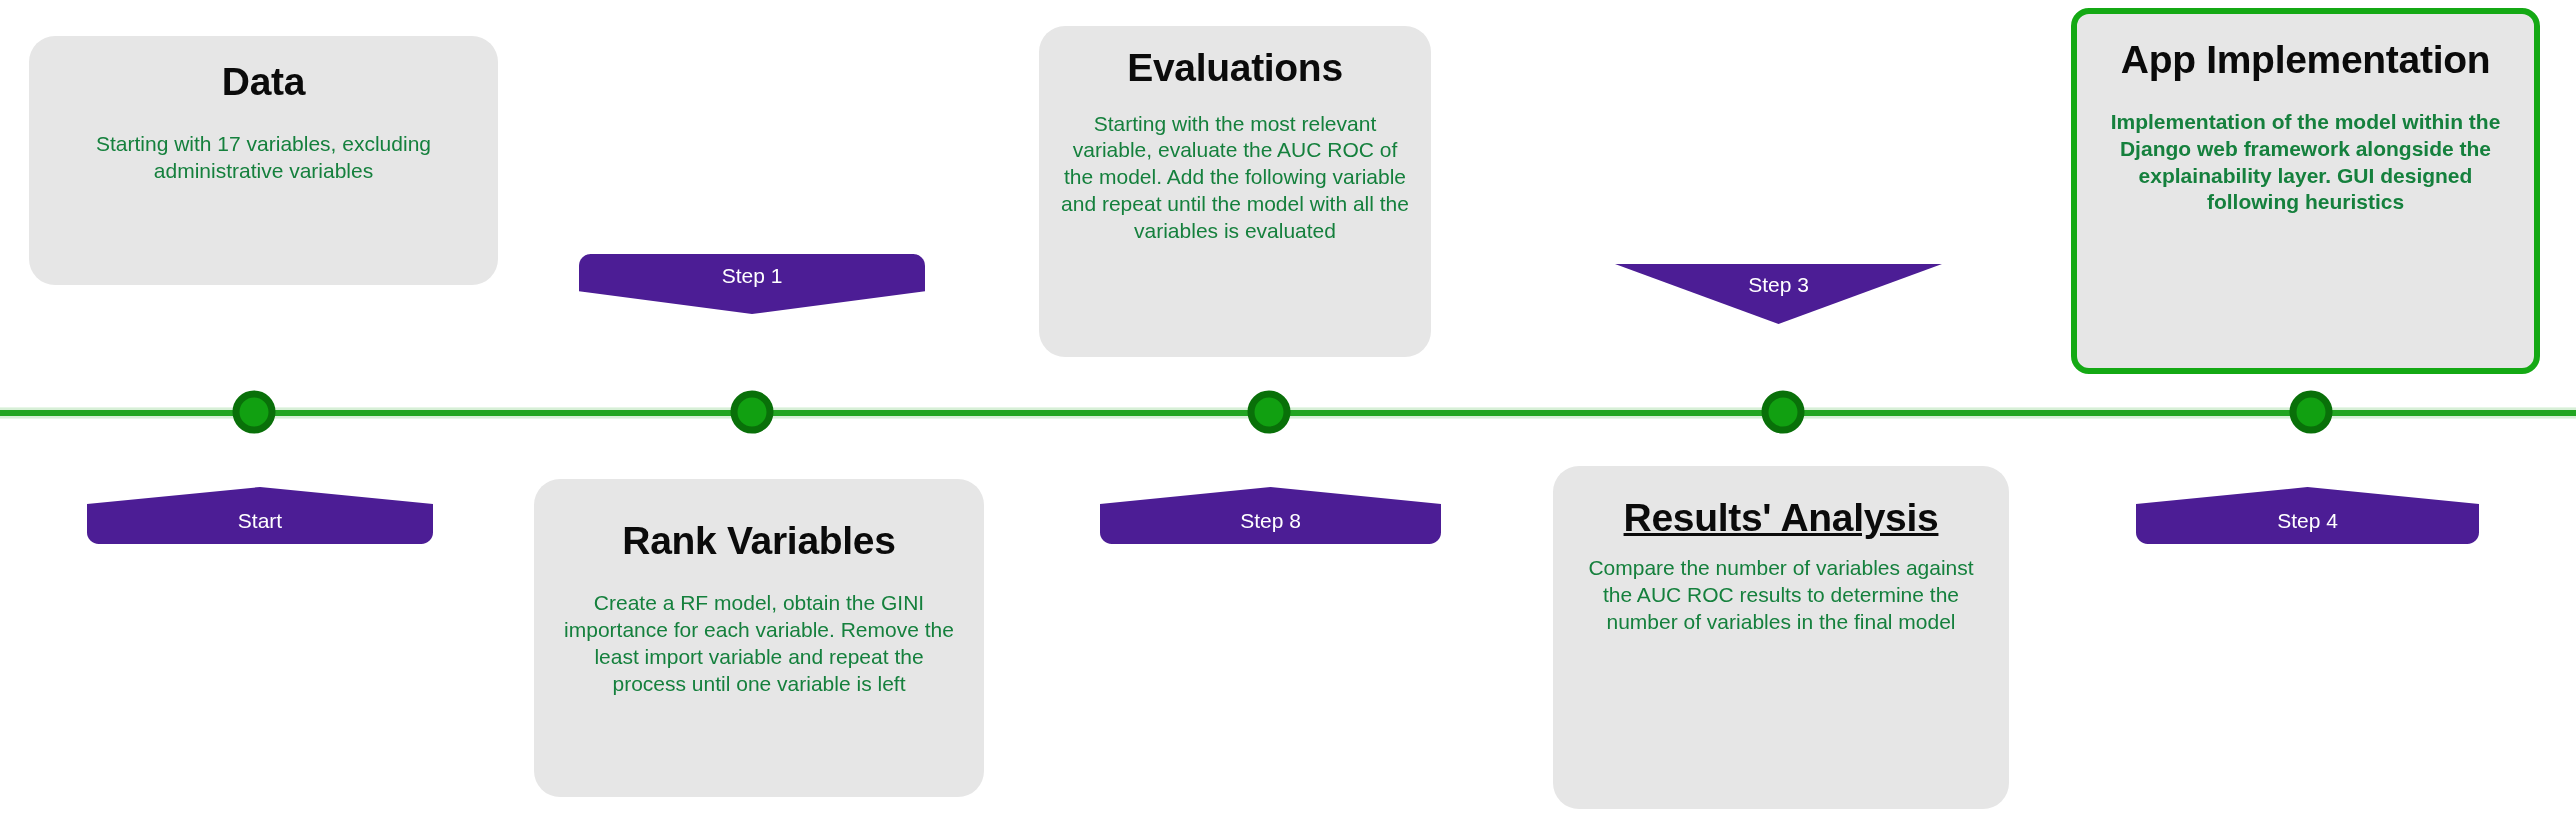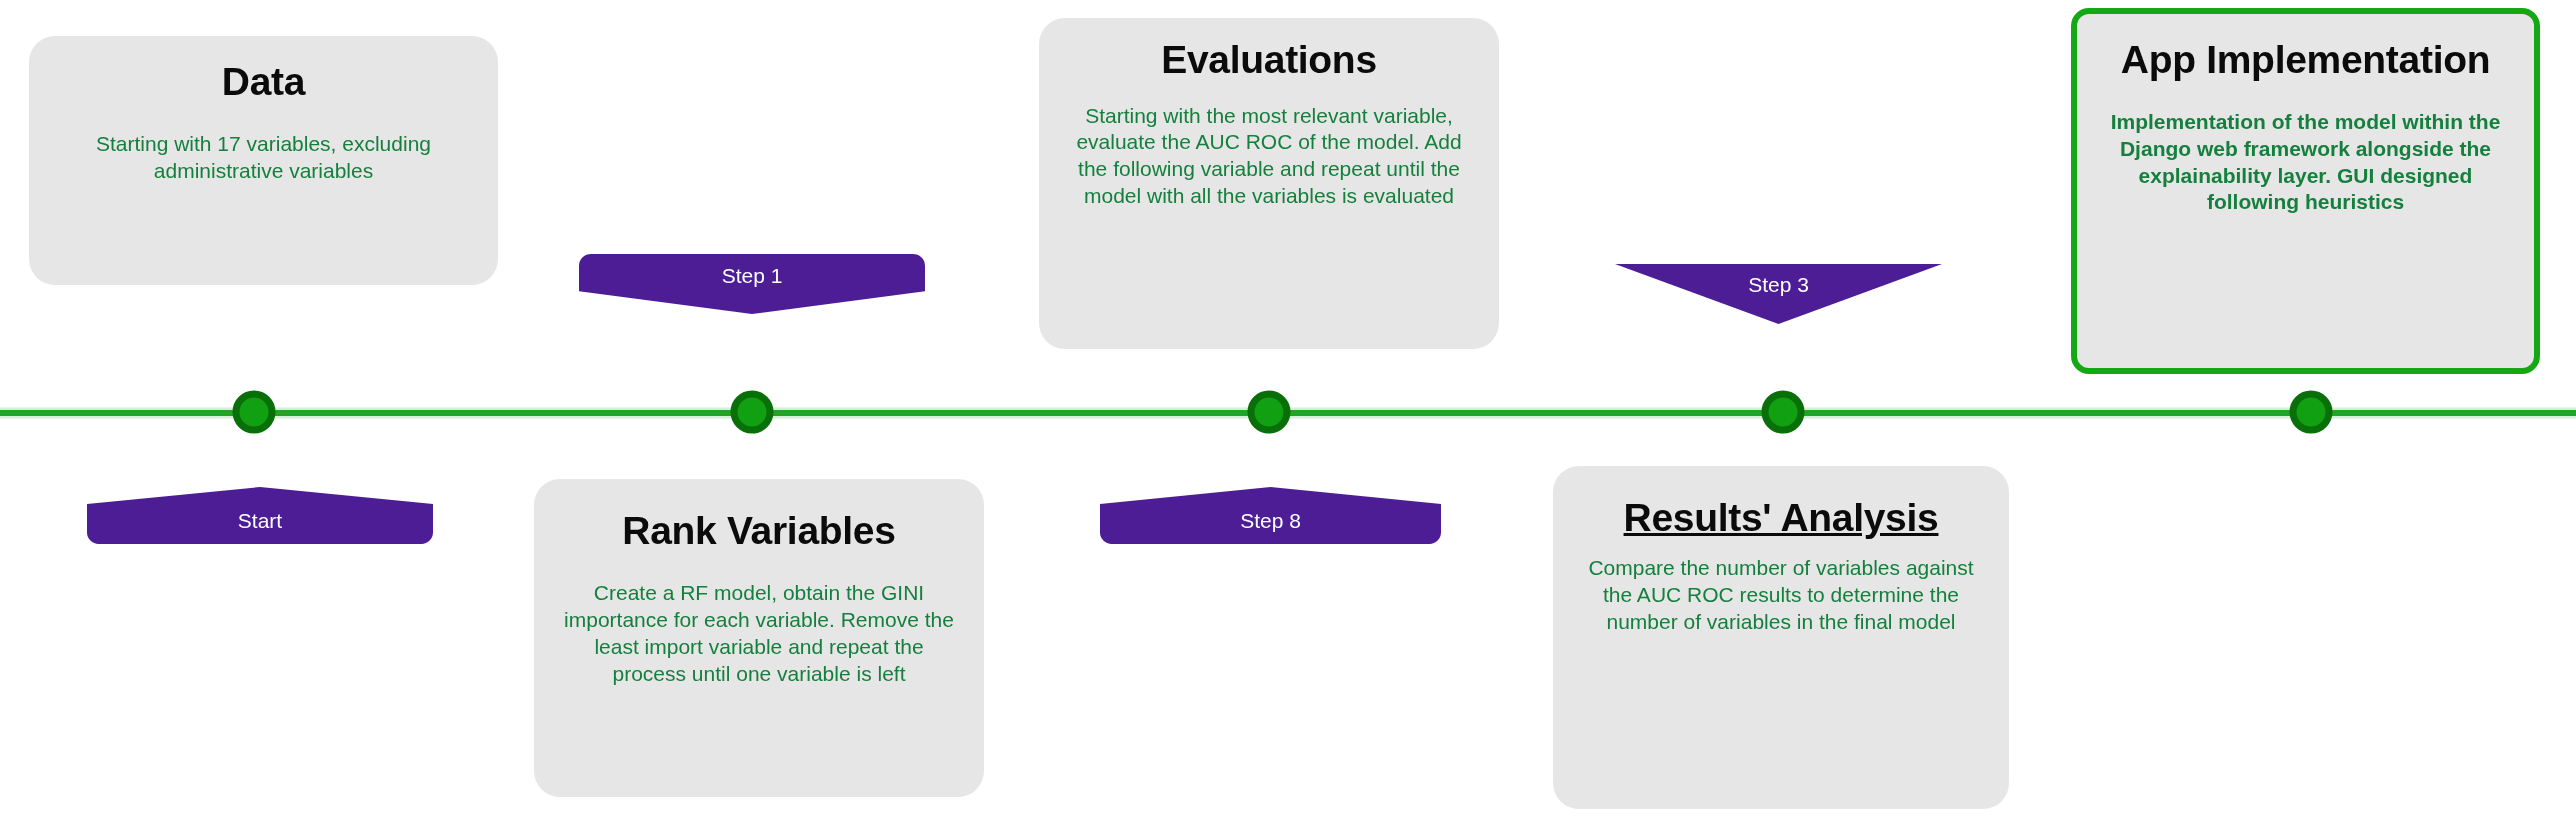--- a/index.html
+++ b/index.html
@@ -75,24 +75,24 @@
     text-align: center;
     margin: 0;
   }
 
   
   #card-data          { left: 29px;   top: 36px;   width: 469px;  height: 249px; }
   #card-data .card-title { margin-top: 7.8px; }
   #card-data .card-body  { margin-top: 28.5px; }
 
   #card-rank          { left: 534px;  top: 479px;  width: 450px;  height: 318px; }
-  #card-rank .card-title { margin-top: 14px; }
+  #card-rank .card-title { margin-top: 24px; }
   #card-rank .card-body  { margin-top: 28.5px; }
 
-  #card-eval          { left: 1039px; top: 18px;   width: 460px;  height: 331px; }
+  #card-eval          { left: 1039px; top: 26px;   width: 392px;  height: 331px; }
   #card-eval .card-title { margin-top: 3.9px; }
   #card-eval .card-body  { margin-top: 22px; }
 
   #card-results       { left: 1553px; top: 466px;  width: 456px;  height: 343px; }
   #card-results .card-title { margin-top: 14.2px; text-decoration: underline; }
   #card-results .card-body  { margin-top: 16px; }
 
   #card-app           { left: 2071px; top: 7.8px;   width: 469px;  height: 366px; }
   #card-app .card-title { margin-top: 7.8px; }
   #card-app .card-body  { margin-top: 28.5px; font-weight: bold; }
@@ -194,15 +194,18 @@
   </div>
 
   <div class="badge up" id="badge-s2">
     <span class="badge-label">Step 8</span>
   </div>
 
   <div class="badge down-deep" id="badge-s3">
     <span class="badge-label">Step 3</span>
   </div>
 
+  <div class="badge up" id="badge-s4">
+    <span class="badge-label">Step 4</span>
+  </div>
 
 </div>
 
 
 </body></html>

